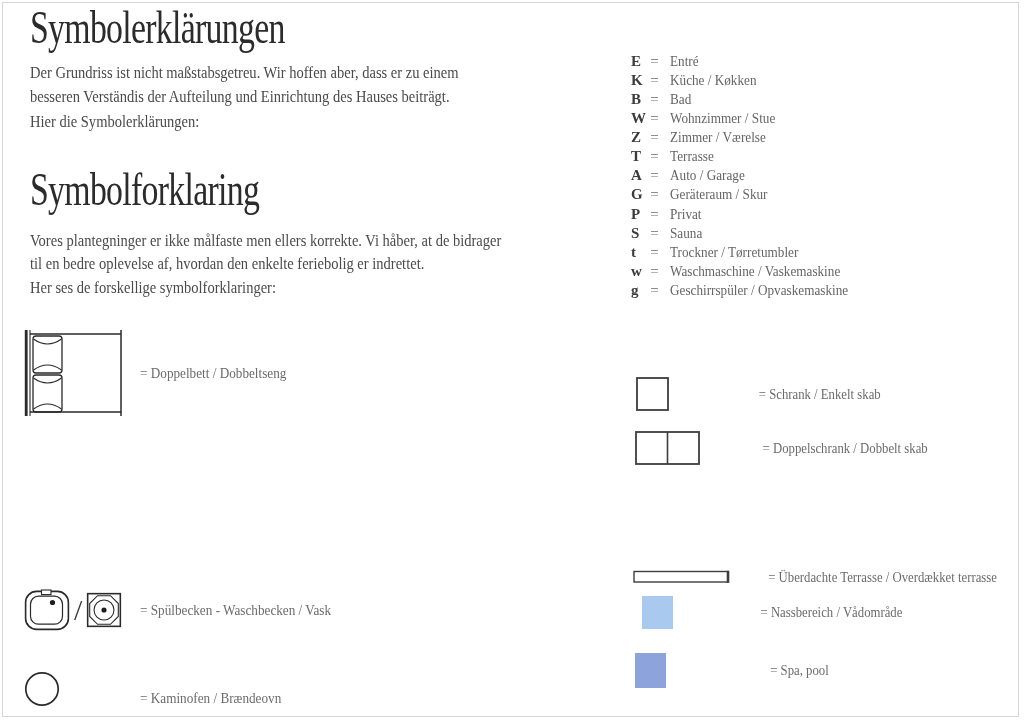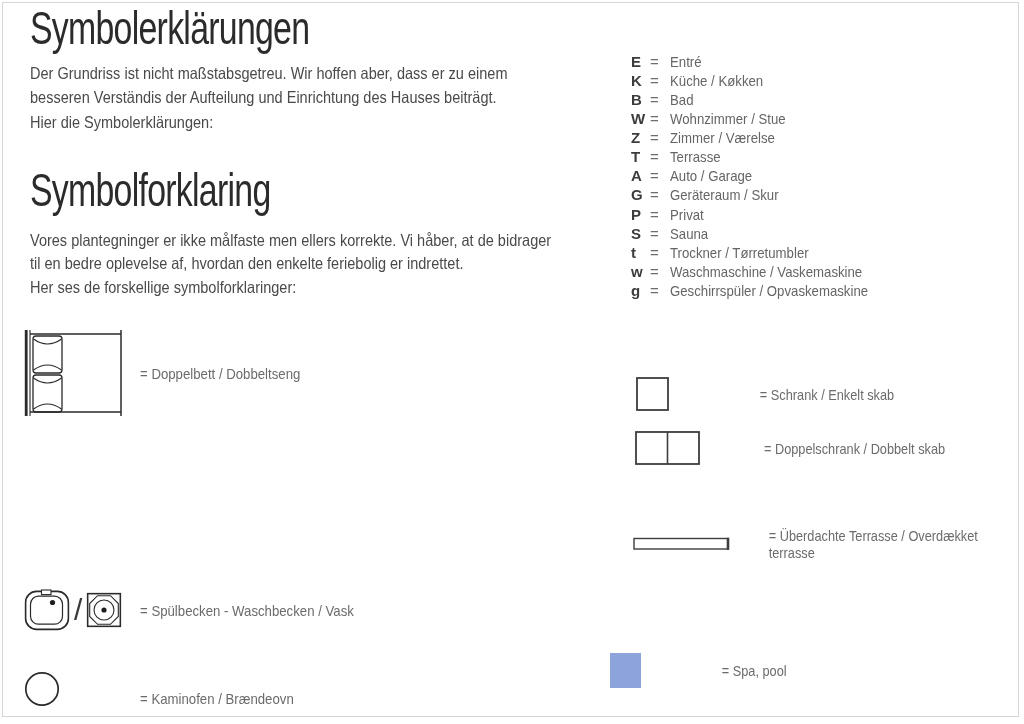--- a/index.html
+++ b/index.html
@@ -1,18 +1,18 @@
 <!DOCTYPE html>
 <html><head>
 <meta charset="utf-8">
 <style>
   html,body{margin:0;padding:0;background:#ffffff;}
   .canvas{
     position:relative;width:1024px;height:724px;background:#ffffff;overflow:hidden;
-    font-family:Liberation Sans, sans-serif;color:#474747;
+    font-family:Liberation Serif, serif;color:#474747;
   }
   .page-border{position:absolute;left:2px;top:2px;right:5px;bottom:7px;border:1px solid #d6d6d6;}
   .cond{display:inline-block;transform:scaleX(0.88);transform-origin:0 50%;white-space:nowrap;}
   h1,h2{
     position:absolute;left:30px;margin:0;font-weight:500;color:#2b2b2b;
     font-size:47px;letter-spacing:-1px;transform:scaleX(0.72);transform-origin:0 0;white-space:nowrap;
   }
   .h1{top:0px;} .h2{top:162px;}
   .para{position:absolute;left:30px;font-size:16.5px;color:#4a4a4a;transform:scaleX(0.88);transform-origin:0 0;}
   .para div{white-space:nowrap;}
@@ -185,30 +185,36 @@
     <div class="sym-box" style="width:115px;">
       <svg width="65" height="34" viewBox="0 0 65 34" style="margin-left:2px;">
         <rect x="1" y="1" width="63" height="32" fill="none" stroke="#3d3d3d" stroke-width="1.8"></rect>
         <line x1="32.5" y1="1" x2="32.5" y2="33" stroke="#3d3d3d" stroke-width="1.6"></line>
       </svg>
     </div>
     <span class="sym-label r">= Doppelschrank / Dobbelt skab</span>
   </div>
 
 
-  <div class="sym-row" style="left:633px;top:536px;height:16px;justify-content:center;">
+  <div class="sym-row" style="left:633px;top:569px;height:16px;justify-content:center;">
     <div class="sym-box" style="width:115px;">
       <svg width="97" height="14" viewBox="0 0 97 14">
         <rect x="1" y="1.5" width="94" height="10.5" fill="none" stroke="#3d3d3d" stroke-width="1.4"></rect>
         <line x1="95" y1="0.8" x2="95" y2="12.8" stroke="#3d3d3d" stroke-width="2.6"></line>
       </svg>
     </div>
     <span class="sym-label r">= Überdachte Terrasse / Overdækket terrasse</span>
   </div>
 
-
-  <div class="sym-row" style="left:601px;top:652px;height:37px;">
+  <div class="sym-row" style="left:633px;top:595px;height:35px;">
+    <div class="sym-box" style="width:115px;">
+      <div class="swatch" style="width: 31px; height: 33px; margin-left: 9px; background-color: rgb(169, 201, 239);"></div>
+    </div>
+    <span class="sym-label r">= Nassbereich / Vådområde</span>
+  </div>
+
+  <div class="sym-row" style="left:626px;top:652px;height:37px;gap:24px;">
     <div class="sym-box" style="width:115px;">
       <div class="swatch" style="width: 31px; height: 35px; margin-left: 9px; background-color: rgb(141, 164, 218);"></div>
     </div>
     <span class="sym-label r">= Spa, pool</span>
   </div>
 </div>
 
 </body></html>

